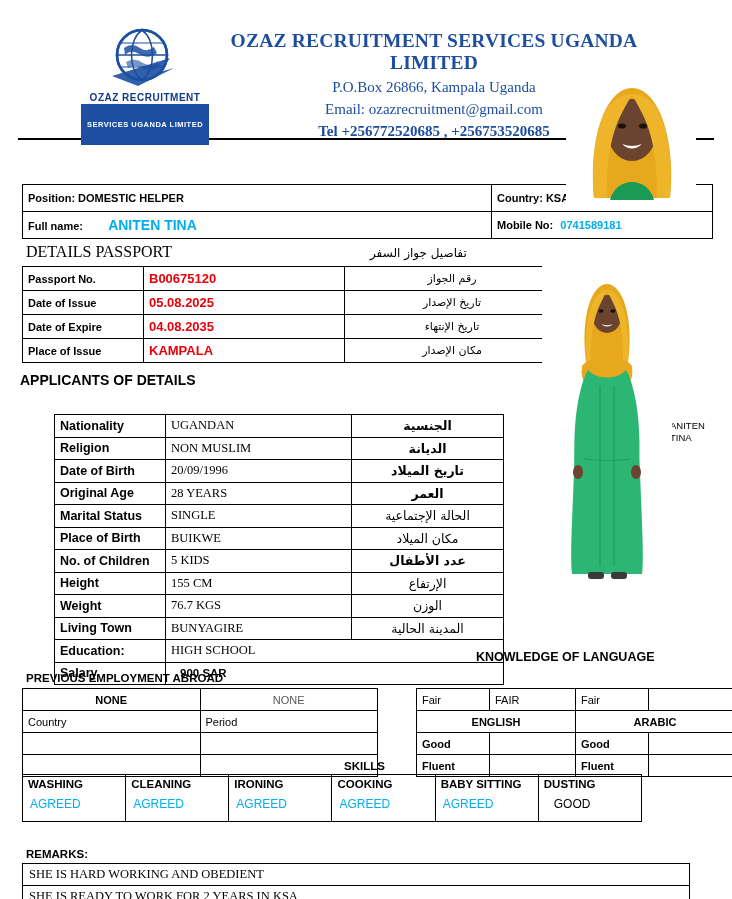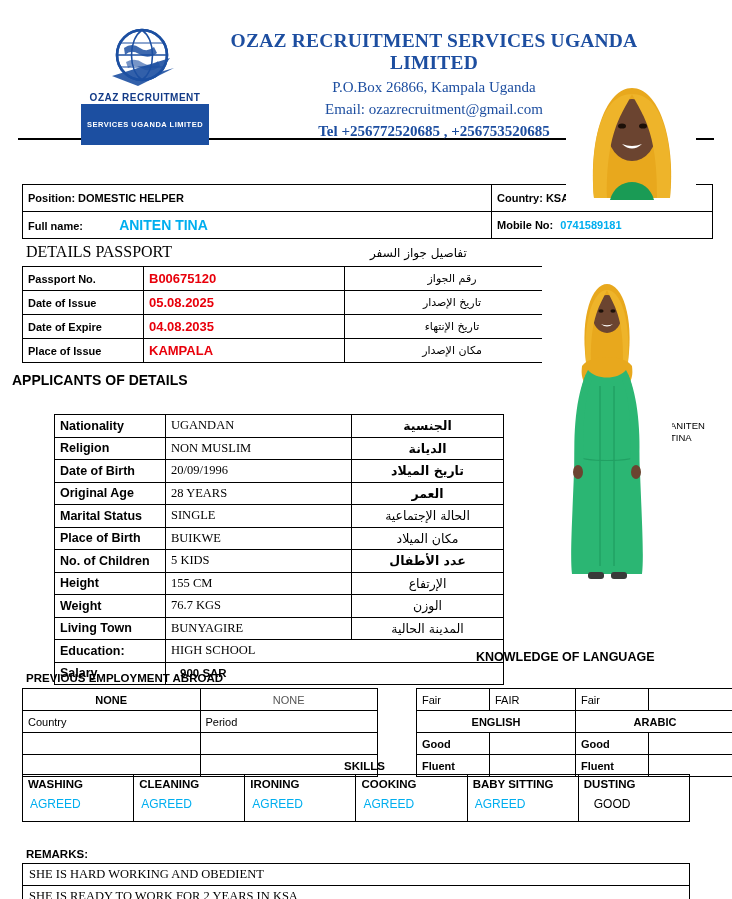--- a/index.html
+++ b/index.html
@@ -160,21 +160,21 @@
   }
   .passport-wrap { position: absolute; left: 22px; top: 258px; }
   .passport-table { width: 538px; table-layout: fixed; }
   .passport-table td { height: 19px; }
   .pp-label { font-family:"Liberation Sans", sans-serif; font-weight:bold; font-size:11px; width:110px;}
   .pp-value { color:#e8000b; font-family:"Liberation Sans", sans-serif; font-weight:bold; font-size:13px; width:190px;}
   .pp-ar { font-family:"DejaVu Sans", sans-serif; font-size:11px; text-align:center; direction: rtl; }
 
   
   #applicants-title {
-    left: 12px; top: 364px;
+    left: 20px; top: 364px;
     font-family:"Liberation Sans", sans-serif; font-weight: bold; font-size: 14px;
   }
   .applicants-wrap { position: absolute; left: 54px; top: 406px; }
   .applicants-table { width: 450px; table-layout: fixed; }
   .applicants-table td { height: 17.5px; font-size: 12.5px; }
   .ap-label { font-family:"Liberation Sans", sans-serif; font-weight:bold; font-size:10.5px; width:100px; }
   .ap-value { width:175px; font-size:13px; }
   .ap-ar { font-family:"DejaVu Sans", sans-serif; font-size:10.5px; text-align:center; direction: rtl; }
   .ap-ar.bold { font-weight: bold; }
 
@@ -202,21 +202,21 @@
     font-weight: bold; font-size: 11.5px;
   }
   .prev-none2 { text-align:center; font-family:"Liberation Serif", serif; font-size:11px; color:#555; }
 
   
   #skills-title {
     position: absolute; left: 344px; top: 752px;
     font-family:"Liberation Sans", sans-serif; font-weight:bold; font-size:11.5px;
   }
   .skills-wrap { position: absolute; left: 22px; top: 766px; }
-  .skills-table { width: 668px; table-layout: fixed; }
+  .skills-table { width: 620px; table-layout: fixed; }
   .skills-table td { height: 40px; vertical-align: top; padding: 3px 5px; }
   .skill-name { font-family:"Liberation Sans", sans-serif; font-weight:bold; font-size:11.5px; }
   .skill-val {
     font-family:"Liberation Sans", sans-serif; font-size:12px;
     color:#00aeef; margin-top: 7px; padding-left: 2px;
   }
   .skill-val.dark { color:#000; font-weight: normal; padding-left: 10px; }
 
   
   #remarks-title {
@@ -315,21 +315,21 @@
   <div class="info-wrap">
     <table class="info-table">
       <tbody>
           <tr>
         <td style="width:458px;" class="lbl-b">Position: DOMESTIC HELPER</td>
         <td style="width:210px;" class="lbl-b">Country: KSA</td>
       </tr>
       <tr>
         <td>
           <span class="lbl-b">Full name:</span>
-          <span class="fullname-val" style="margin-left:33px;">ANITEN TINA</span>
+          <span class="fullname-val" style="margin-left:22px;">ANITEN TINA</span>
         </td>
         <td>
           <span class="lbl-b">Mobile No:</span>
           <span class="mobile-val" style="margin-left:4px;">0741589181</span>
         </td>
       </tr>
     </tbody>
       </table>
   </div>
 

